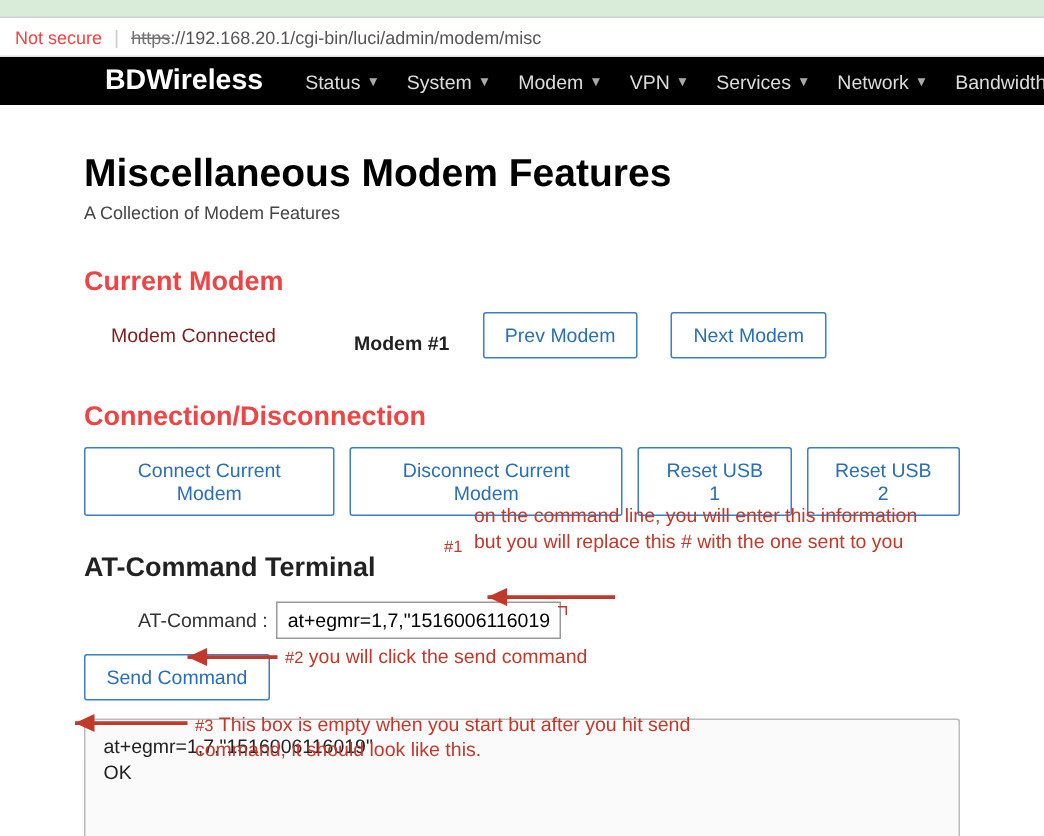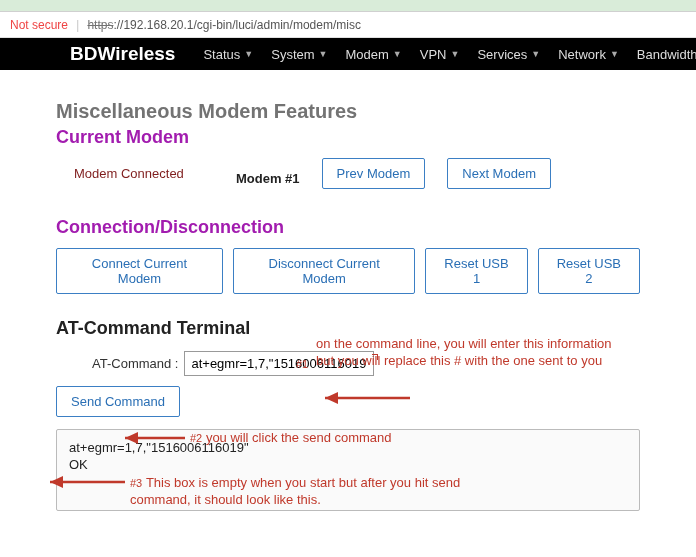--- a/index.html
+++ b/index.html
@@ -9,23 +9,23 @@
   .secure-warn { color: #ef4444; font-size: 12px; margin-right: 8px; }
   .urlbar .sep { color: #ccc; margin-right: 8px; }
   .url-proto { color: #737373; text-decoration: line-through; font-size: 12px; }
   .url-path { color: #555; font-size: 12px; }
   .navbar { background: #000; color: #fff; height: 32px; display: flex; align-items: center; padding-left: 70px; overflow: hidden; white-space: nowrap; }
   .brand { font-size: 19px; font-weight: bold; margin-right: 28px; }
   .navitems { display: flex; gap: 18px; font-size: 13px; color: #ddd; }
   .navitems .nitem { display: inline-flex; align-items: center; gap: 4px; cursor: pointer; }
   .caret { font-size: 9px; color: #aaa; }
   .content { padding: 18px 56px 10px 56px; position: relative; }
-  .page-title { color: #737373; font-size: 20px; font-weight: bold; margin-top: 12px; margin-bottom: 4px; }
+  .page-title { color: #000000; font-size: 26px; font-weight: bold; margin-top: 12px; margin-bottom: 4px; }
   .page-sub { font-size: 12px; color: #444; margin-bottom: 28px; }
-  .section-h { font-size: 18px; font-weight: bold; color: #a21caf; margin-bottom: 10px; }
+  .section-h { font-size: 18px; font-weight: bold; color: #ef4444; margin-bottom: 10px; }
   .cm-row { display: flex; align-items: center; gap: 22px; margin-left: 18px; margin-bottom: 28px; }
   .cm-status { font-size: 13px; color: #7f1d1d; width: 140px; }
   .cm-label { font-size: 13px; font-weight: bold; color: #222; margin-top: 10px; }
   .btn { border: 1px solid #3b7fc4; color: #2a6fb5; background: #fff; padding: 7px 14px; font-size: 13px; border-radius: 2px; cursor: pointer; }
   .cd-row { display: flex; gap: 10px; margin-bottom: 12px; }
   .section-h2 { font-size: 18px; font-weight: bold; color: #222; margin-top: 24px; margin-bottom: 6px; }
   .at-row { margin-left: 36px; display: flex; align-items: center; gap: 6px; margin-top: 12px; margin-bottom: 10px; }
   .at-label { font-size: 13px; color: #333; }
   .at-input { width: 190px; padding: 4px 6px; font-size: 13px; border: 1px solid #999; background: #fff; }
   .term-box { border: 1px solid #bbb; border-radius: 2px; padding: 10px 12px; margin-top: 12px; background: #fafafa; font-size: 13px; color: #222; height: 82px; }
@@ -81,20 +81,21 @@
       </span>
     <span class="nitem">
         <span>Bandwidth</span>
       </span>
   </div>
 </div>
 
 <div class="content">
 
   <div class="page-title">Miscellaneous Modem Features</div>
+  <div class="page-sub">A Collection of Modem Features</div>
 
   <div class="section-h">Current Modem</div>
   <div class="cm-row">
     <div class="cm-status">Modem Connected</div>
     <div class="cm-label">Modem #1</div>
     <button class="btn">Prev Modem</button>
     <button class="btn">Next Modem</button>
   </div>
 
   <div class="section-h">Connection/Disconnection</div>

